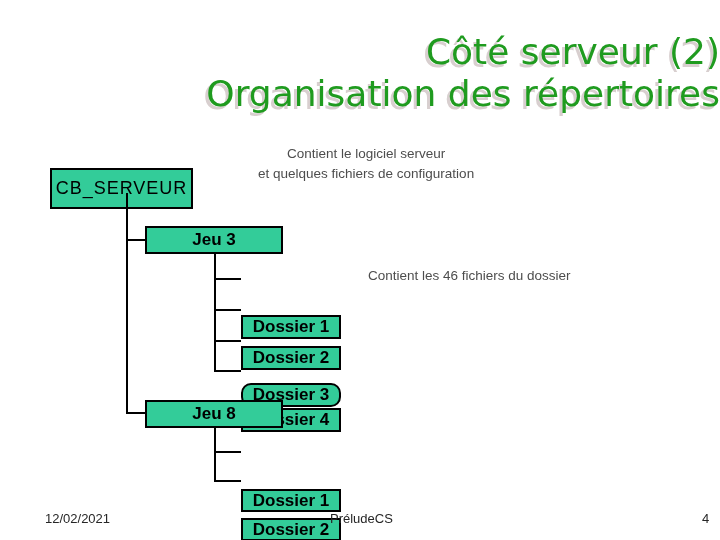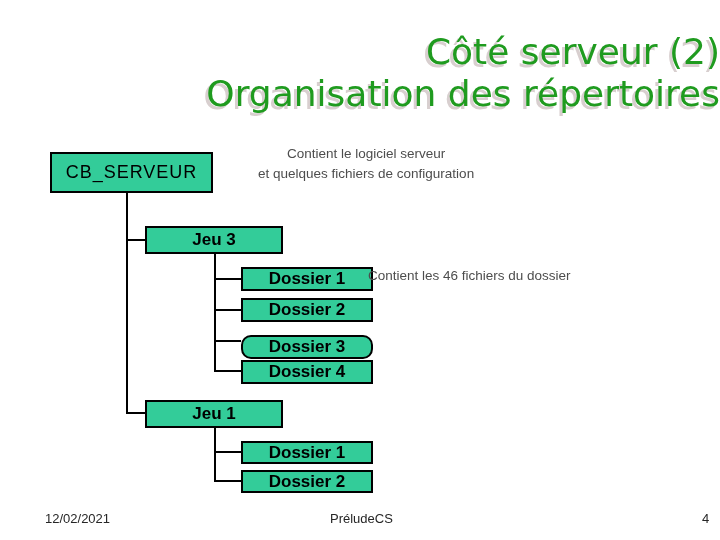--- a/index.html
+++ b/index.html
@@ -30,23 +30,23 @@
     position: absolute;
     box-sizing: border-box;
     background: var(--box-fill, #33cc99);
     border: 2px solid var(--box-border, #000000);
     display: flex;
     align-items: center;
     justify-content: center;
     color: #000;
     font-family: "Liberation Sans", sans-serif;
   }
-  .root-box { left: 50px; top: 152px; width: 163px; height: 41px; font-size: 18px; letter-spacing: 1px; }
+  .root-box { left: 50px; top: 168px; width: 143px; height: 41px; font-size: 18px; letter-spacing: 1px; }
   .jeu-box  { left: 145px; width: 138px; height: 28px; font-size: 17px; font-weight: bold; }
-  .dossier-box { left: 241px; width: 132px; font-size: 17px; font-weight: bold; }
+  .dossier-box { left: 241px; width: 100px; font-size: 17px; font-weight: bold; margin-top: 48px; }
 
   
   .line { position: absolute; background: #000; }
 
   
   .annotation {
     position: absolute;
     color: var(--annotation-gray, #4d4d4d);
     font-size: 13.5px;
     line-height: 20px;
@@ -108,21 +108,21 @@
     <span>Dossier 2</span>
   </div>
   <div class="gbox dossier-box" style="top:335px; height:24px;border-radius:10px;">
     <span>Dossier 3</span>
   </div>
   <div class="gbox dossier-box" style="top:360px; height:24px;">
     <span>Dossier 4</span>
   </div>
 
   <div class="gbox jeu-box" style="top:400px;">
-    <span>Jeu 1</span>
+    <span>Jeu 8</span>
   </div>
   <div class="gbox dossier-box" style="top:441px; height:23px;">
     <span>Dossier 1</span>
   </div>
   <div class="gbox dossier-box" style="top:470px; height:23px;">
     <span>Dossier 2</span>
   </div>
 
   <div class="footer-text" style="left:45px;">12/02/2021</div>
   <div class="footer-text" style="left:330px;">PréludeCS</div>

